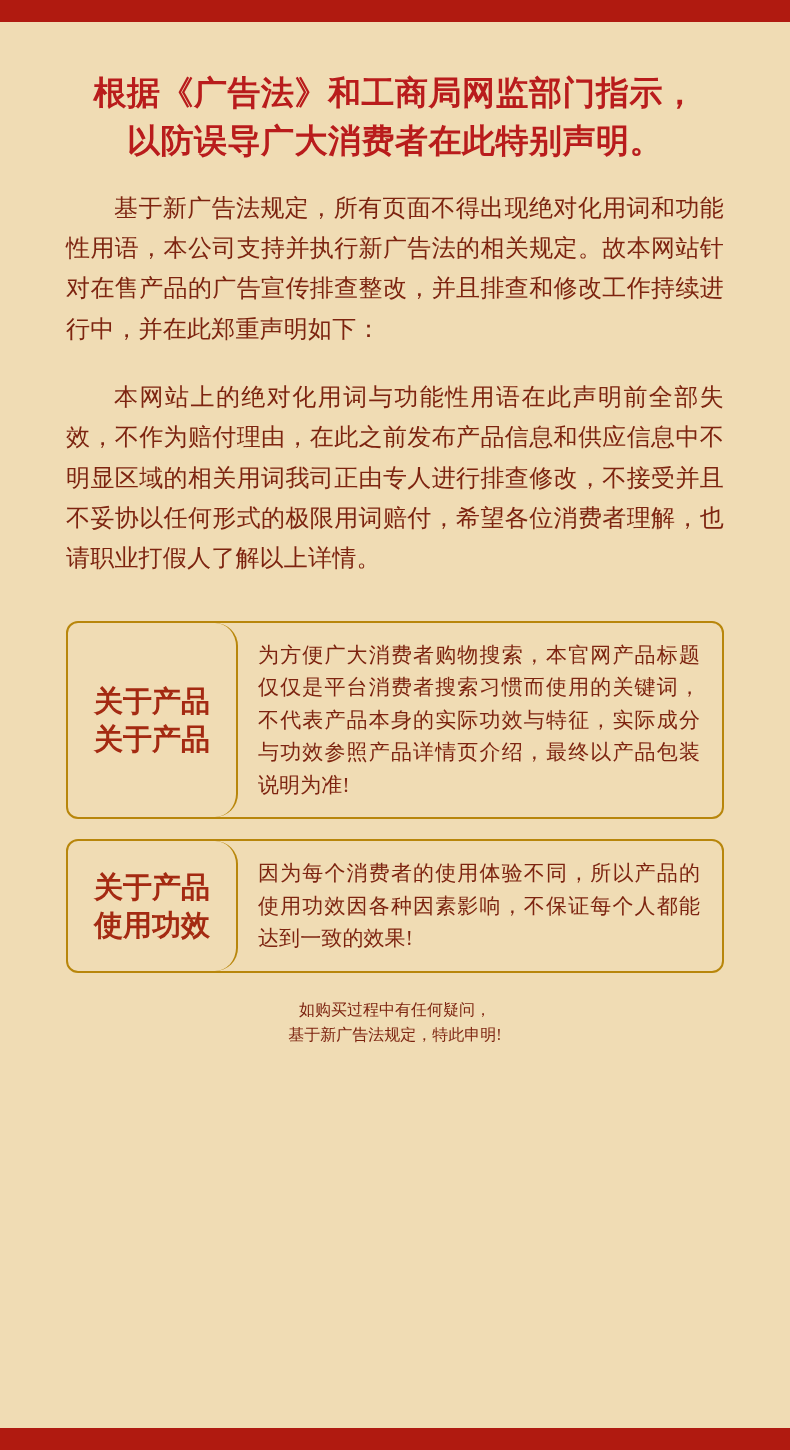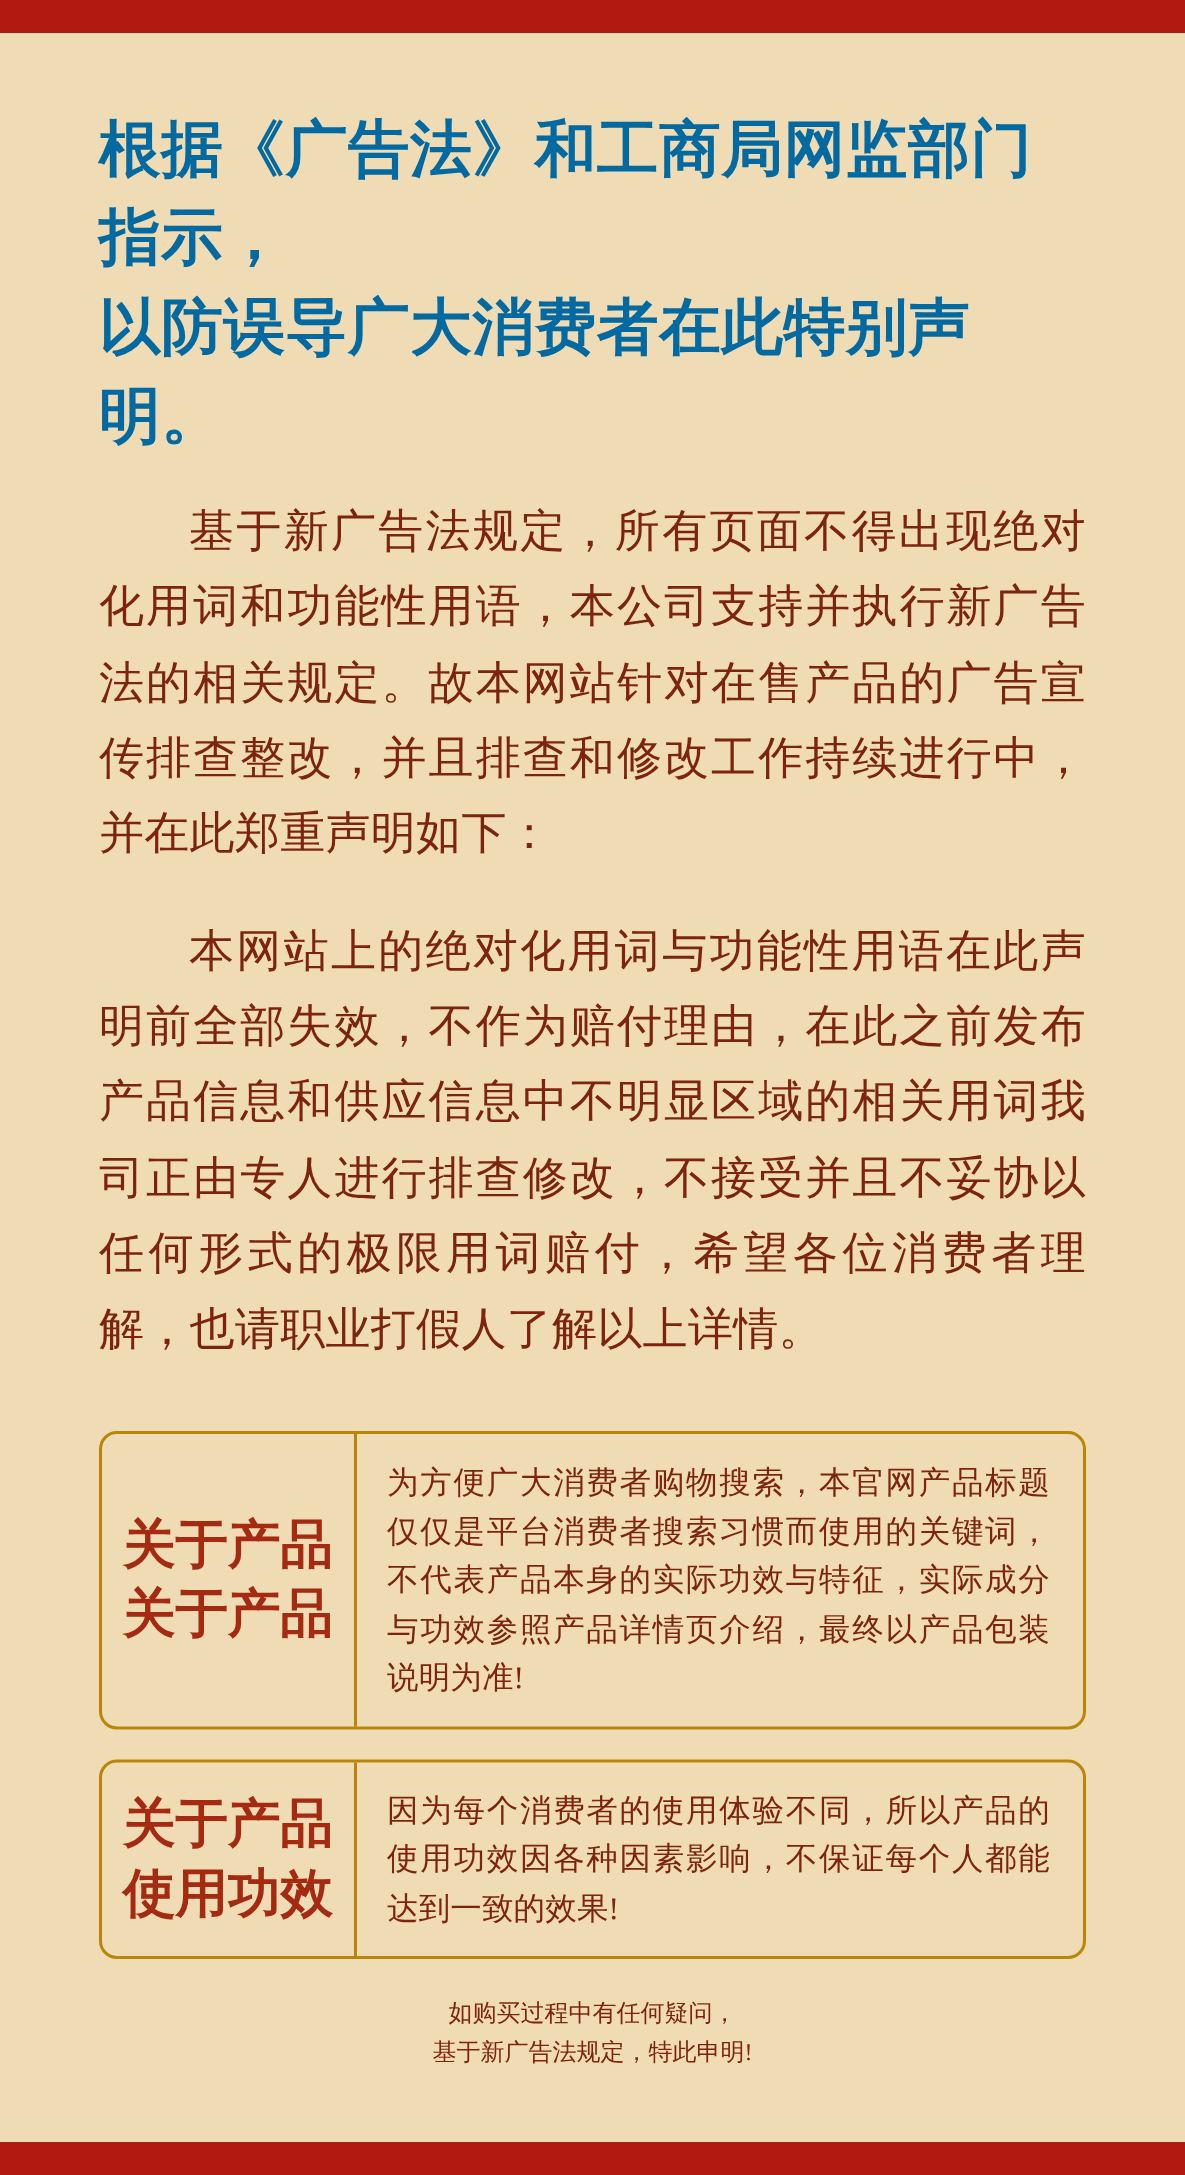--- a/index.html
+++ b/index.html
@@ -40,33 +40,33 @@
   .content {
     position: absolute;
     top: 22px;
     left: 0;
     width: 790px;
     height: 1406px;
     box-sizing: border-box;
     padding: 48px 66px 0 66px;
   }
   .headline {
-    text-align: left;
-    font-size: 41px;
+    text-align: center;
+    font-size: 33px;
     font-weight: bold;
     line-height: 1.45;
-    color: #0369a1;
+    color: #b91c1c;
     letter-spacing: 0.5px;
     margin: 0 0 22px 0;
   }
   .headline .line2 {
     display: block;
   }
   .para {
-    font-size: 30px;
+    font-size: 24px;
     line-height: 1.68;
     color: #7d2410;
     text-indent: 2em;
     margin: 0 0 6px 0;
     text-align: justify;
     letter-spacing: 0.2px;
   }
   .para.second {
     margin-top: 28px;
     font-family: Liberation Serif, serif;
@@ -82,28 +82,29 @@
     margin-bottom: 20px;
     box-sizing: border-box;
     background: transparent;
   }
   .box-title {
     flex: 0 0 170px;
     display: flex;
     flex-direction: column;
     align-items: center;
     justify-content: center;
-    font-size: 35px;
+    font-size: 29px;
     font-weight: bold;
     line-height: 1.32;
     color: #a42a12;
     padding: 14px 6px;
     border-right: 2px solid #b8860b;
     box-sizing: border-box;
     text-align: center;
+    border-radius: 23px;
   }
   .box-title span {
     display: block;
     white-space: nowrap;
   }
   .box-body {
     flex: 1 1 auto;
     display: flex;
     align-items: center;
     padding: 16px 22px 16px 20px;

